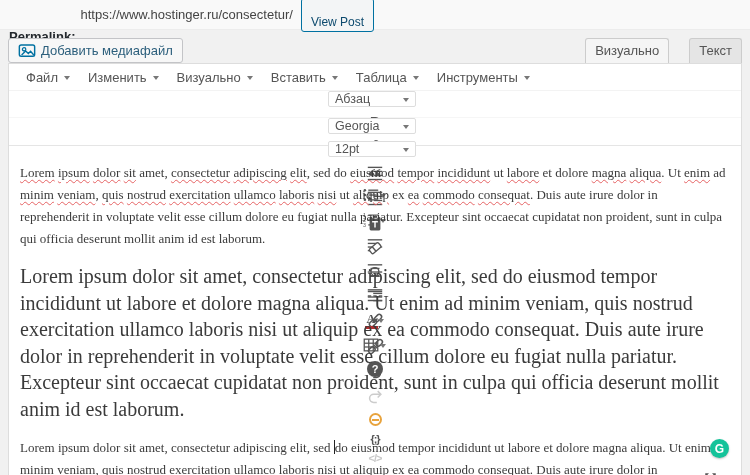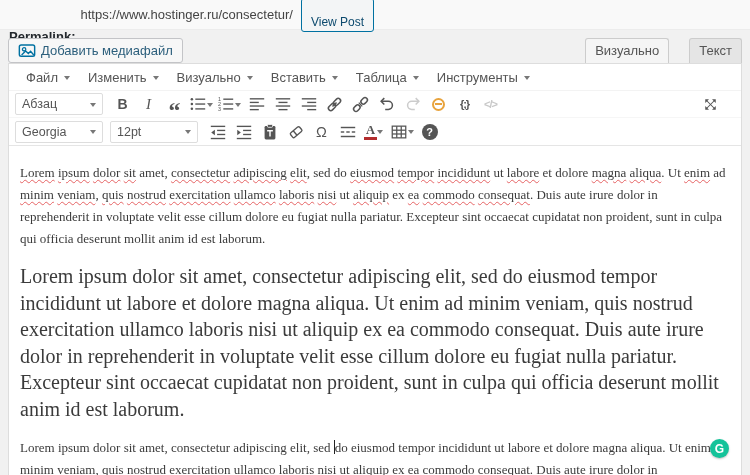--- a/index.html
+++ b/index.html
@@ -29,21 +29,21 @@
     border-radius:3px 3px 0 0; cursor:pointer; }
   .tab-active { background:#f5f5f5; margin-bottom:-1px; padding-bottom:6px; }
   .tab-inactive { background:#e5e5e5; }
 
   
   .editor { position:absolute; top:63px; left:8px; right:8px; bottom:0; background:#fff;
     border:1px solid #ddd; border-bottom:none; }
   .menubar { height:27px; display:flex; align-items:center; padding:0 8px; border-bottom:1px solid #f3f3f3; }
   .menu-item { display:flex; align-items:center; gap:6px; padding:3px 9px; font-size:13px; color:#555; cursor:pointer; }
   .caret-down { width:0; height:0; border:3.5px solid transparent; border-top:4.5px solid #777; margin-top:4px; }
-  .toolbar { display:flex; align-items:center; padding:0 6px; gap:1px; }
+  .toolbar { display:flex; align-items:center; padding:0 6px; gap:7px;flex-direction:column; }
   .toolbar-1 { height:27px; border-bottom:1px solid #f6f6f6; }
   .toolbar-2 { height:28px; border-bottom:1px solid #e5e5e5; }
   .tmce-select { display:flex; justify-content:space-between; align-items:center; width:88px; height:22px;
     border:1px solid #ddd; border-radius:2px; background:#fff; padding:0 6px; font-size:12.5px; color:#555;
     cursor:pointer; margin-right:6px; }
   .tbtn { min-width:25px; height:23px; display:flex; align-items:center; justify-content:center;
     color:#555; cursor:pointer; border-radius:2px; }
   .glyph-b { font-weight:bold; font-size:14px; }
   .glyph-i { font-style:italic; font-family:"Liberation Serif", serif; font-size:15px; }
   .glyph-quote { font-family:"Liberation Serif", serif; font-weight:bold; font-size:24px; line-height:6px; padding-top:12px; }

